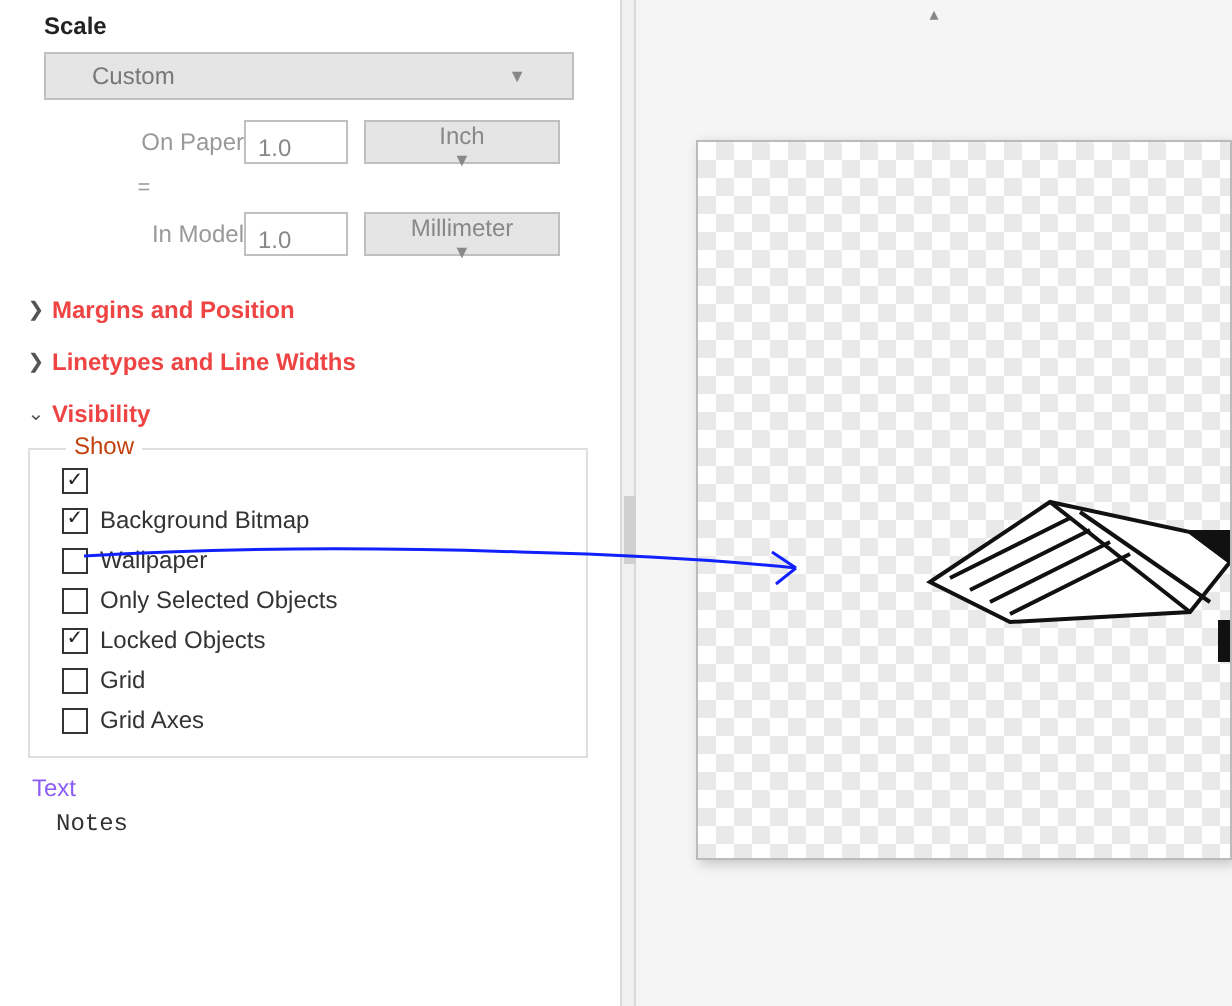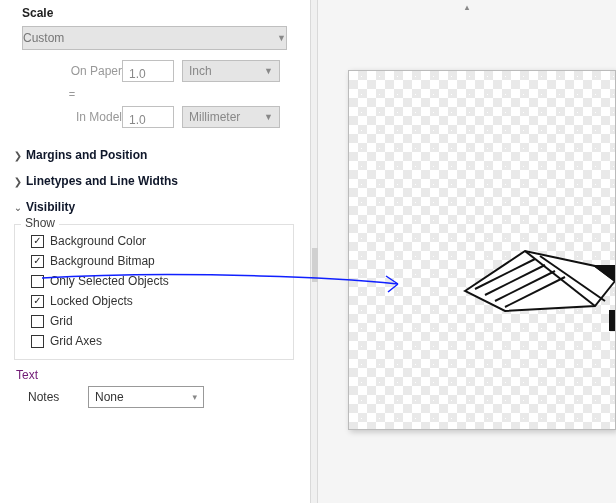--- a/index.html
+++ b/index.html
@@ -30,35 +30,35 @@
   }
   .chevron {
     width: 12px;
     font-size: 10px;
     color: #555;
     display: inline-block;
     text-align: center;
   }
   .section-title {
     font-weight: 600;
-    color: #0f172a;
+    color: #ef4444;
     margin-left: 2px;
   }
   .scale-block {
     padding: 0 0 8px 10px;
   }
   .scale-label { font-weight: 600; color: #222; padding-top: 6px; padding-bottom: 6px; }
   .custom-select {
     background: #e5e5e5;
     border: 1px solid #bfbfbf;
     height: 24px;
     display: flex;
     align-items: center;
     justify-content: space-between;
-    padding: 0 0;
+    padding: 0 23px;
     width: 265px;
     color: #777;
     margin-bottom: 10px;
     cursor: default;
   }
   .chev-down {
     font-size: 9px;
     color: #888;
   }
   .row {
@@ -92,34 +92,35 @@
     width: 98px;
     height: 22px;
     background: #e5e5e5;
     border: 1px solid #bfbfbf;
     display: flex;
     align-items: center;
     justify-content: space-between;
     padding: 0 6px;
     color: #888;
     margin-left: 8px;
+    flex-direction: column;
   }
   .show-fieldset {
     border: 1px solid #e0e0e0;
     margin: 4px 4px 8px 2px;
     padding: 6px 8px 8px 8px;
     position: relative;
   }
   .show-legend {
     position: absolute;
     top: -9px;
-    left: 6px;
+    left: 18px;
     background: #fff;
     padding: 0 4px;
-    color: #404040;
+    color: #c2410c;
   }
   .check-row {
     display: flex;
     align-items: center;
     padding: 3px 0 3px 8px;
     cursor: pointer;
   }
   .checkbox {
     width: 13px;
     height: 13px;
@@ -127,25 +128,26 @@
     background: #fff;
     margin-right: 6px;
     display: flex;
     align-items: center;
     justify-content: center;
     font-size: 10px;
     line-height: 10px;
     color: #222;
   }
   .text-block { padding-left: 4px; }
-  .text-label { color: #701a75; margin-bottom: 4px; }
+  .text-label { color: #8b5cf6; margin-bottom: 4px; }
   .notes-row {
     display: flex;
-    align-items: center;
+    align-items: flex-end;
     padding-left: 12px;
+    font-family: Liberation Mono, monospace;
   }
   .notes-lab { width: 60px; color: #333; }
   .notes-select {
     width: 116px;
     height: 22px;
     border: 1px solid #999;
     background: #fff;
     display: flex;
     align-items: center;
     justify-content: space-between;
@@ -270,25 +272,28 @@
   <div class="section-header">
     <span class="chevron">⌄</span>
     <span class="section-title">Visibility</span>
   </div>
 
   <div class="show-fieldset">
     <div class="show-legend">Show</div>
     <div id="show-items">
         <div class="check-row">
           <div class="checkbox">✓</div>
-          <span>Background Color</span>
         </div>
         <div class="check-row">
           <div class="checkbox">✓</div>
           <span>Background Bitmap</span>
+        </div>
+        <div class="check-row">
+          <div class="checkbox"></div>
+          <span>Wallpaper</span>
         </div>
         <div class="check-row">
           <div class="checkbox"></div>
           <span>Only Selected Objects</span>
         </div>
         <div class="check-row">
           <div class="checkbox">✓</div>
           <span>Locked Objects</span>
         </div>
         <div class="check-row">
@@ -299,24 +304,20 @@
           <div class="checkbox"></div>
           <span>Grid Axes</span>
         </div>
       </div>
   </div>
 
   <div class="text-block">
     <div class="text-label">Text</div>
     <div class="notes-row">
       <div class="notes-lab">Notes</div>
-      <div class="notes-select">
-        <span>None</span>
-        <span class="chev-down">▾</span>
-      </div>
     </div>
   </div>
 </div>
 
 <div class="divider">
   <div class="grip"></div>
 </div>
 
 <div class="preview">
   <div class="scroll-up">▴</div>

